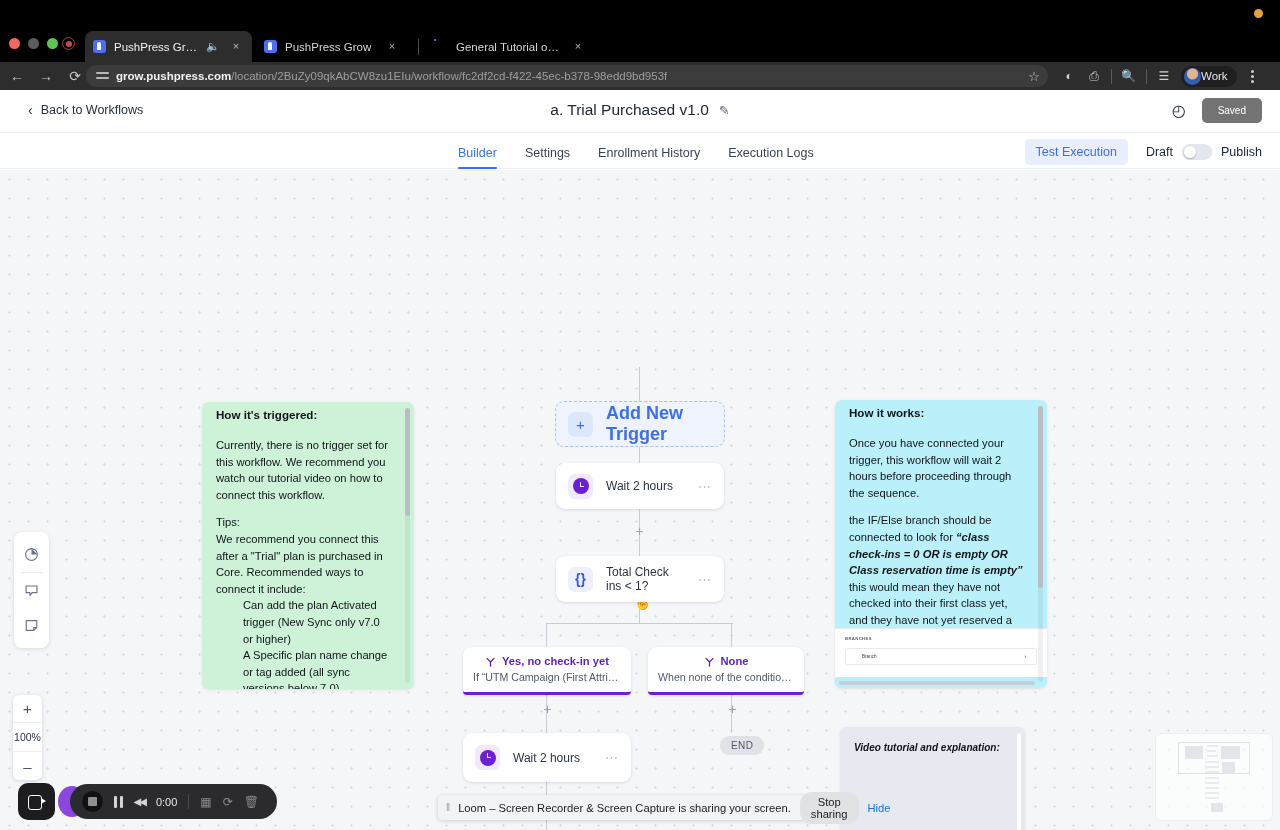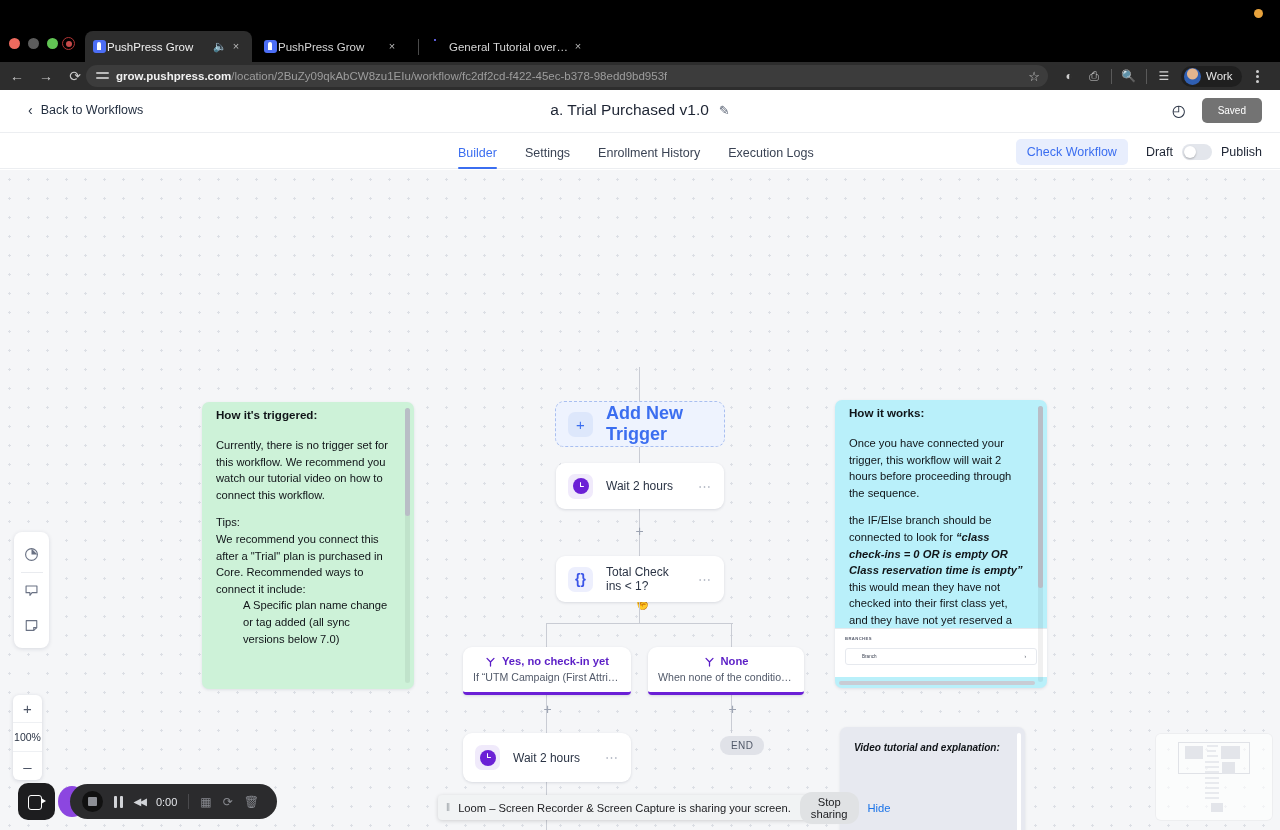--- a/index.html
+++ b/index.html
@@ -29,21 +29,21 @@
   .tl.green { background: #61c554; }
   .rec-dot {
     position: absolute; left: 62px; top: 11px; width: 13px; height: 13px;
     border-radius: 50%; border: 1.5px solid #b13434; background: #000;
     display:flex; align-items:center; justify-content:center;
   }
   .rec-dot i { width: 6px; height: 6px; border-radius: 50%; background: #c64b4b; display:block; }
 
   .tab {
     position: absolute; top: 5px; height: 31px; border-radius: 8px 8px 0 0;
-    display: flex; align-items: center; padding: 0 8px; 
+    display: flex; align-items: center; padding: 0 8px; gap: 7px;
   }
   .tab.active { background: #2d2d2d; }
   .tab-fav { width: 14px; height: 14px; flex: 0 0 14px; position: relative; }
   .fav-pp {
     width: 13px; height: 13px; border-radius: 3px; background: #4c6ef5;
     display: block; position: relative;
   }
   .fav-pp::after {
     content: ""; position: absolute; left: 4px; top: 2.5px; width: 4px; height: 8px;
     background: #fff; border-radius: 2px 2px 0 0;
@@ -102,21 +102,21 @@
   .ext-row {
     position: absolute; left: 1058px; top: 0; height: 28px; display: flex;
     align-items: center; gap: 3px;
   }
   .ext {
     width: 22px; height: 22px; display:flex; align-items:center; justify-content:center;
     color:#cfcfcf; font-size: 12px;
   }
   .ext-sep { width: 1px; height: 15px; background: #5a5a5a; margin: 0 3px; }
   .profile-pill {
-    display: flex; align-items: center; gap: 5px; background: #1f1f1f;
+    display: flex; align-items: center; background: #1f1f1f;
     border-radius: 12px; padding: 2px 9px 2px 3px; margin-left: 3px;
   }
   .avatar {
     width: 17px; height: 17px; border-radius: 50%;
     background: radial-gradient(circle at 50% 35%, #e3b58e 0 5px, #2f5fb3 6px 100%);
   }
   .profile-label { font-size: 11.5px; color: #e6e6e6; }
   .kebab {
     width: 22px; height: 22px; display:flex; flex-direction: column; gap:2px;
     align-items:center; justify-content:center; margin-left: 2px;
@@ -487,21 +487,21 @@
     </div>
 
     <div class="tabs-row">
       <div class="tabs-inner">
         <div class="wtab active">Builder</div>
         <div class="wtab">Settings</div>
         <div class="wtab">Enrollment History</div>
         <div class="wtab">Execution Logs</div>
       </div>
       <div class="tabs-right">
-        <span class="test-wf">Check Workflow</span>
+        <span class="test-wf">Test Execution</span>
         <span class="pub-group">
           <span>Draft</span>
           <span class="toggle">
               <i></i>
             </span>
           <span>Publish</span>
         </span>
       </div>
     </div>
 
@@ -534,20 +534,21 @@
         <div class="zoom-btn">–</div>
       </div>
 
       <div class="note note-green">
         <div class="note-body">
           <h4>How it's triggered:</h4>
           <p>Currently, there is no trigger set for this workflow. We recommend you watch our tutorial video on how to connect this workflow.</p>
           <p style="margin-bottom:0">Tips:</p>
           <p class="tight">We recommend you connect this after a "Trial" plan is purchased in Core. Recommended ways to connect it include:</p>
           <ul>
+            <li>Can add the plan Activated trigger (New Sync only v7.0 or higher)</li>
             <li>A Specific plan name change or tag added (all sync versions below 7.0)</li>
           </ul>
         </div>
         <div class="note-scroll">
             <i style="height:108px"></i>
           </div>
       </div>
 
       <div class="note note-cyan">
         <div class="note-body">

